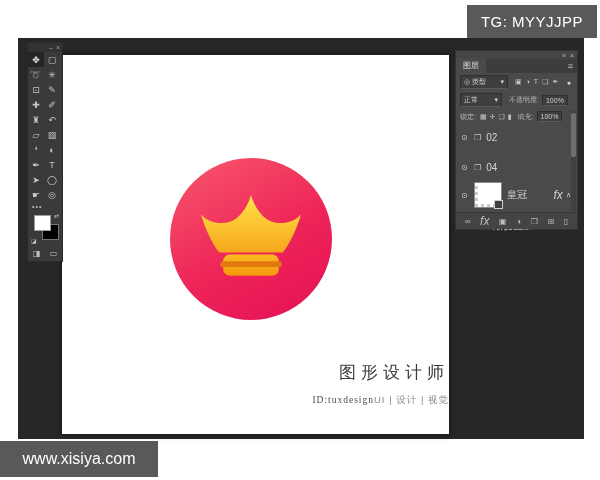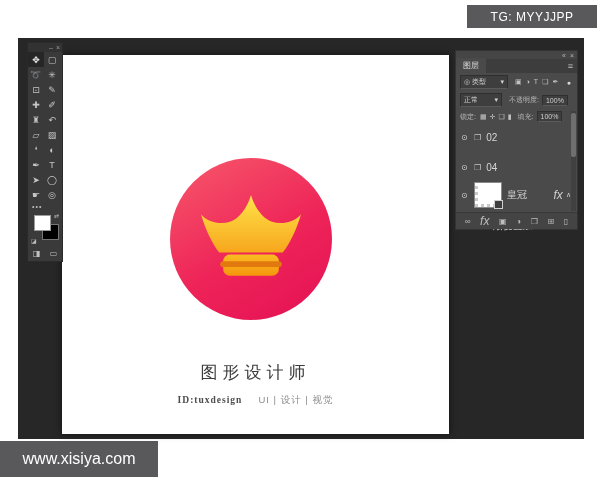--- a/index.html
+++ b/index.html
@@ -1,33 +1,33 @@
 <!DOCTYPE html>
 <html><head>
 <meta charset="utf-8">
 <style>
   html,body{margin:0;padding:0;width:600px;height:480px;background:#fff;overflow:hidden;
     font-family:"Liberation Sans","DejaVu Sans",sans-serif;}
   
   .badge{position:absolute;background:#59595b;color:#fff;display:flex;align-items:center;}
-  .badge.tr{top:5px;right:3px;width:130px;height:23px;justify-content:center;font-size:12px;letter-spacing:.5px;}
+  .badge.tr{top:5px;right:3px;width:130px;height:33px;justify-content:center;font-size:15px;letter-spacing:.5px;}
   .badge.bl{left:0;top:441px;width:158px;height:36px;justify-content:center;font-size:16px;}
   
   .workspace{position:absolute;left:18px;top:38px;width:566px;height:401px;background:#272727;}
   
   .canvas{position:absolute;left:44px;top:17px;width:387px;height:379px;background:#fff;
-    box-shadow:0 0 7px rgba(0,0,0,.55);text-align:center;}
+    box-shadow:0 0 7px rgba(0,0,0,.55);text-align:right;}
   .logo-circle{position:absolute;left:108px;top:103px;width:162px;height:162px;border-radius:50%;
     background:linear-gradient(150deg,#f7596b 0%,#ee2458 55%,#e41055 100%);
     display:flex;align-items:flex-start;justify-content:center;}
   .logo-circle svg{margin-top:35px;}
   .art-title{position:absolute;left:0;right:0;top:306px;font-family:"Liberation Serif","DejaVu Serif",serif;
     font-size:17px;color:#3c3c3c;letter-spacing:5px;}
   .art-sub{position:absolute;left:0;right:0;top:339px;font-size:9.5px;color:#8b8b8b;letter-spacing:1px;}
-  .art-sub .id{font-family:"Liberation Serif","DejaVu Serif",serif;font-weight:bold;color:#4c4c4c;margin-right:16px;}
+  .art-sub .id{font-family:"Liberation Serif","DejaVu Serif",serif;font-weight:normal;color:#4c4c4c;margin-right:0;}
   
   .toolbar{position:absolute;left:9px;top:4px;width:34px;background:#3a3a3a;border:1px solid #2a2a2a;}
   .tb-title{height:9px;background:#323232;display:flex;justify-content:flex-end;align-items:center;
     gap:3px;padding-right:2px;color:#9a9a9a;font-size:7px;line-height:7px;}
   .tb-grid{display:grid;grid-template-columns:16px 16px;}
   .tool{height:15px;display:flex;align-items:center;justify-content:center;color:#c6c6c6;font-size:9px;cursor:pointer;}
   .tool.active{background:#262626;color:#efefef;}
   .tb-more{color:#bbb;font-size:7px;text-align:left;padding:1px 0 1px 4px;letter-spacing:1px;}
   .swatches{position:relative;height:34px;margin:1px 2px;}
   .swatch-fg{position:absolute;left:4px;top:3px;width:15px;height:14px;background:#fff;border:1px solid #9c9c9c;z-index:2;}

